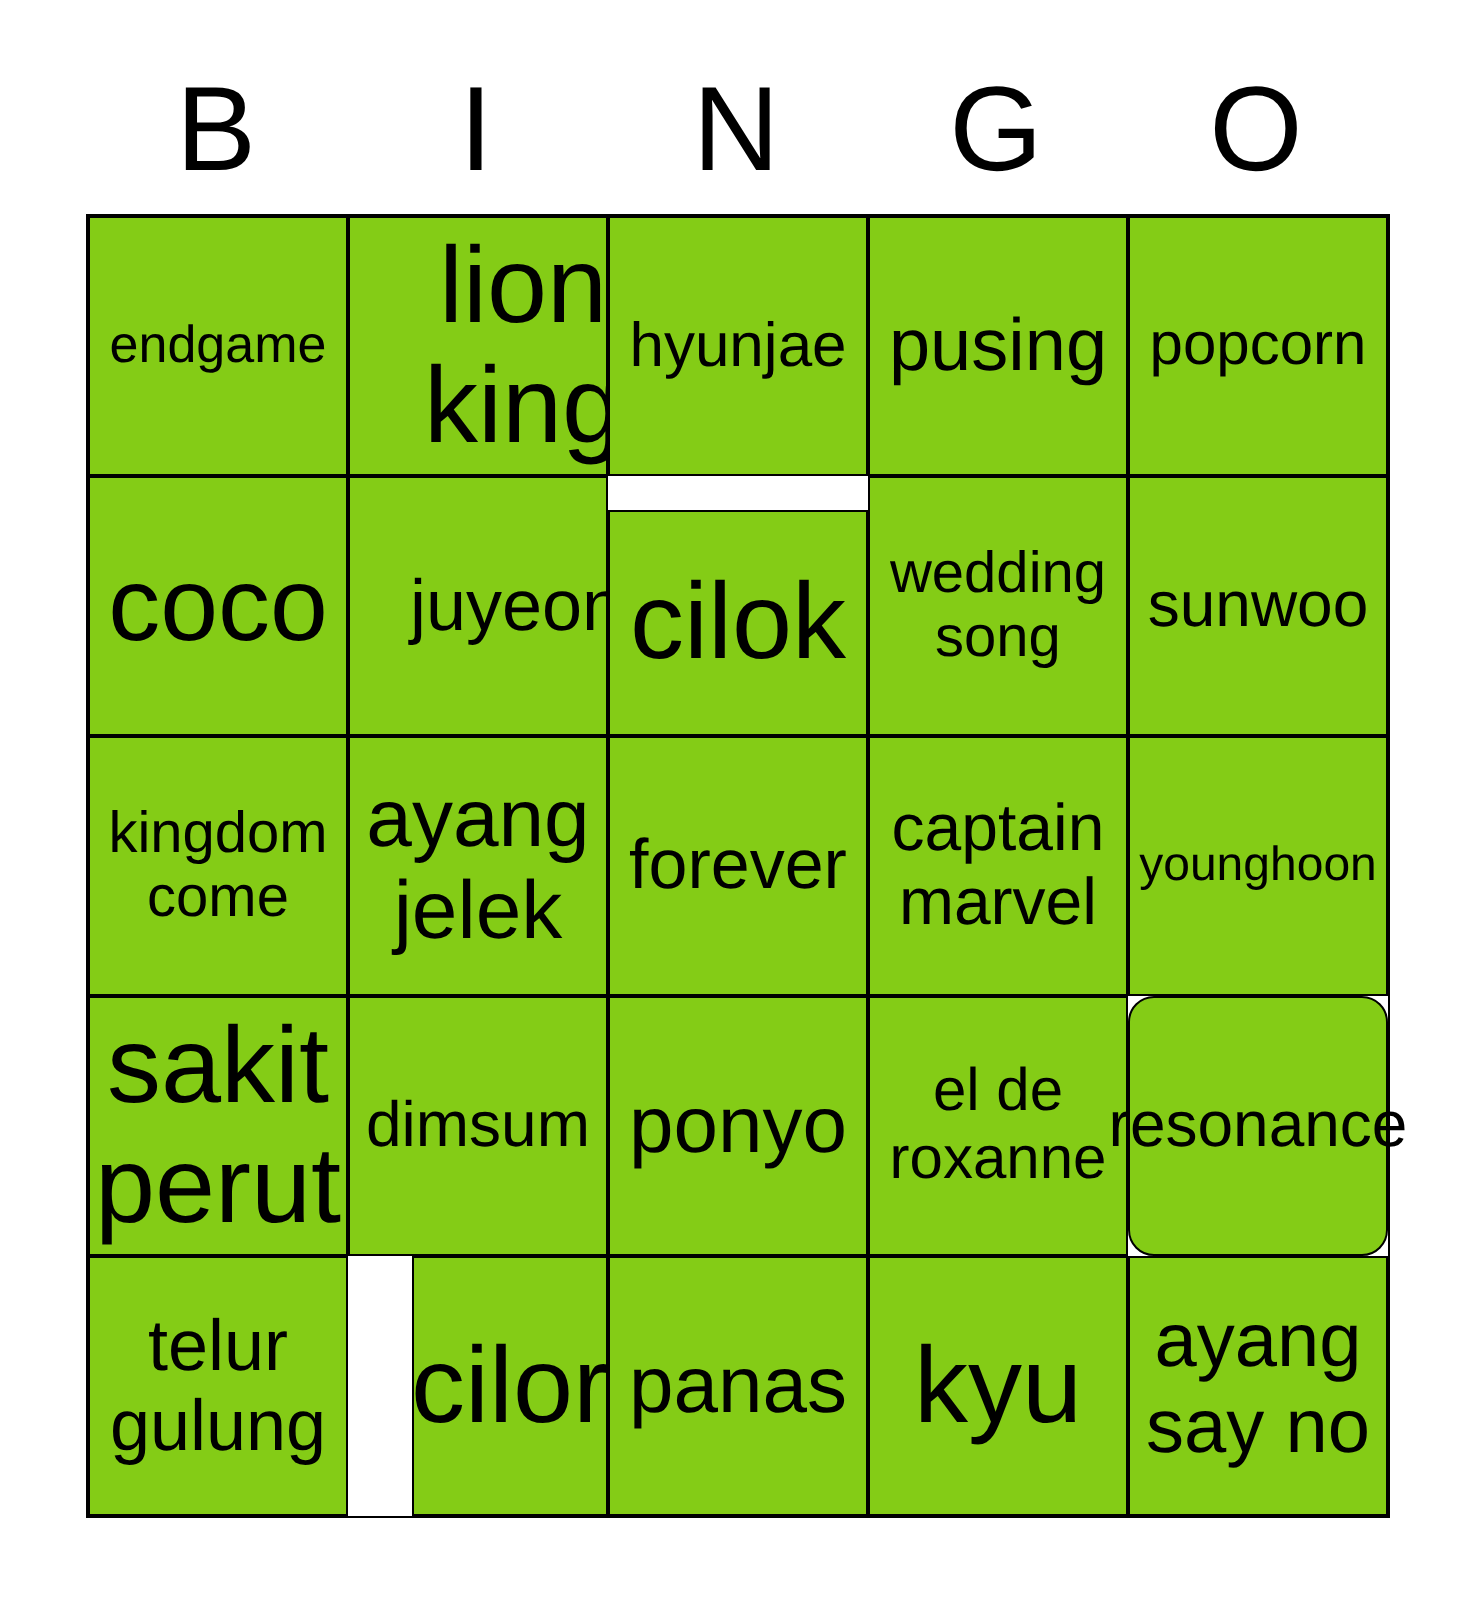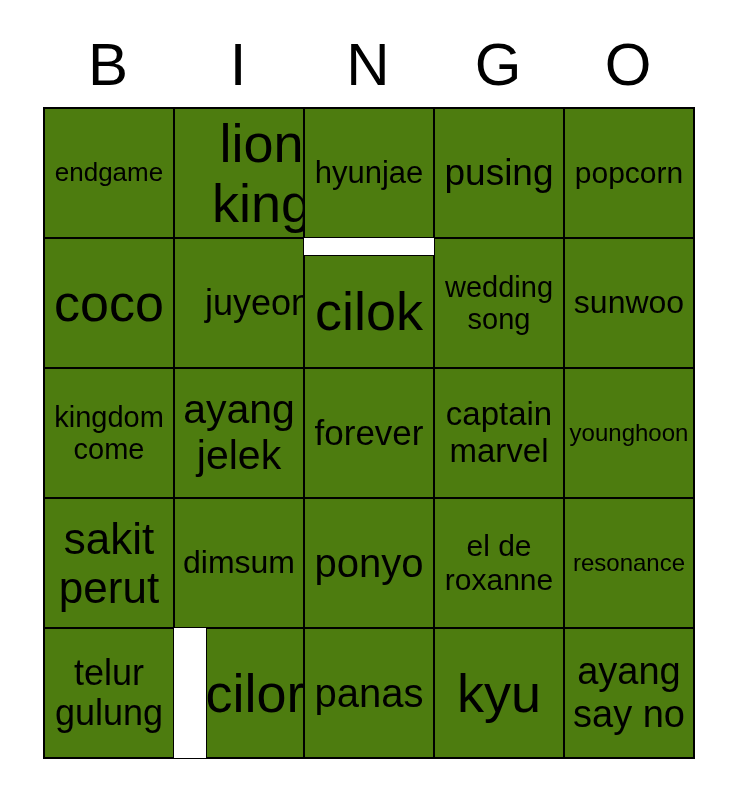--- a/index.html
+++ b/index.html
@@ -35,21 +35,21 @@
     left: 43px;
     top: 107px;
     display: grid;
     grid-template-columns: repeat(5, 130px);
     grid-template-rows: repeat(5, 130px);
     border: 1px solid #000000;
   }
   .cell {
     box-sizing: border-box;
     border: 1px solid #000000;
-    background: #4d7c0f;
+    background: #84cc16;
     display: flex;
     align-items: center;
     justify-content: center;
     text-align: center;
     white-space: pre-line;
     line-height: 1.12;
     padding: 2px;
     cursor: pointer;
   }
 </style>
@@ -78,27 +78,27 @@
 song</div>
   <div class="cell" style="font-size: 32px;">sunwoo</div>
   <div class="cell" style="font-size: 29px;">kingdom
 come</div>
   <div class="cell" style="font-size: 41px;">ayang
 jelek</div>
   <div class="cell" style="font-size: 35px;">forever</div>
   <div class="cell" style="font-size: 33px;">captain
 marvel</div>
   <div class="cell" style="font-size: 24px;">younghoon</div>
-  <div class="cell" style="font-size: 44px;">sakit
+  <div class="cell" style="font-size: 54px;">sakit
 perut</div>
   <div class="cell" style="font-size: 32px;">dimsum</div>
   <div class="cell" style="font-size: 40px;">ponyo</div>
   <div class="cell" style="font-size: 30px;">el de
 roxanne</div>
-  <div class="cell" style="font-size: 24px;">resonance</div>
+  <div class="cell" style="font-size: 32px; border-radius: 13px;">resonance</div>
   <div class="cell" style="font-size: 36px;">telur
 gulung</div>
   <div class="cell" style="font-size: 54px; margin-left: 32px;">cilor</div>
   <div class="cell" style="font-size: 40px;">panas</div>
   <div class="cell" style="font-size: 54px;">kyu</div>
   <div class="cell" style="font-size: 38px;">ayang
 say no</div>
 </div>
 
 </body></html>

